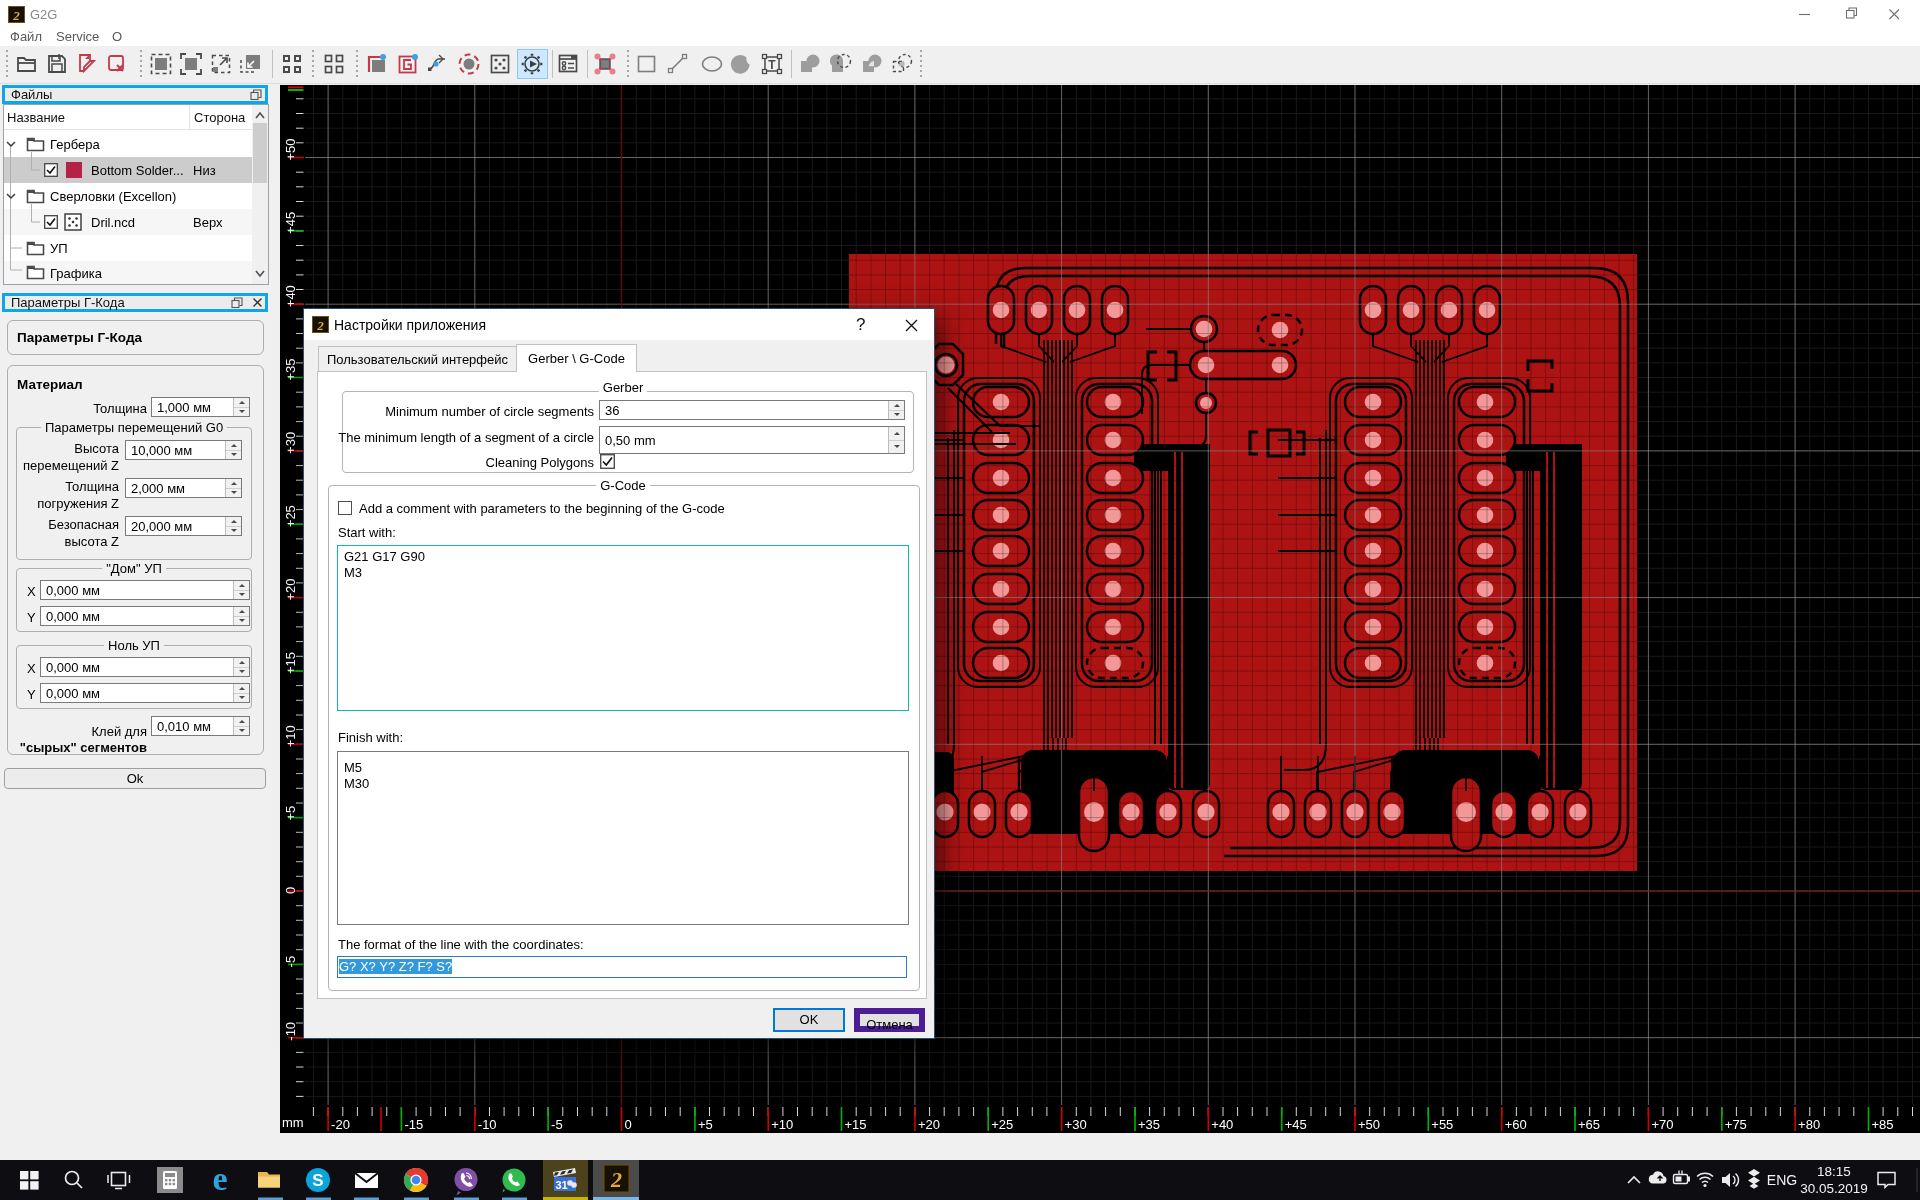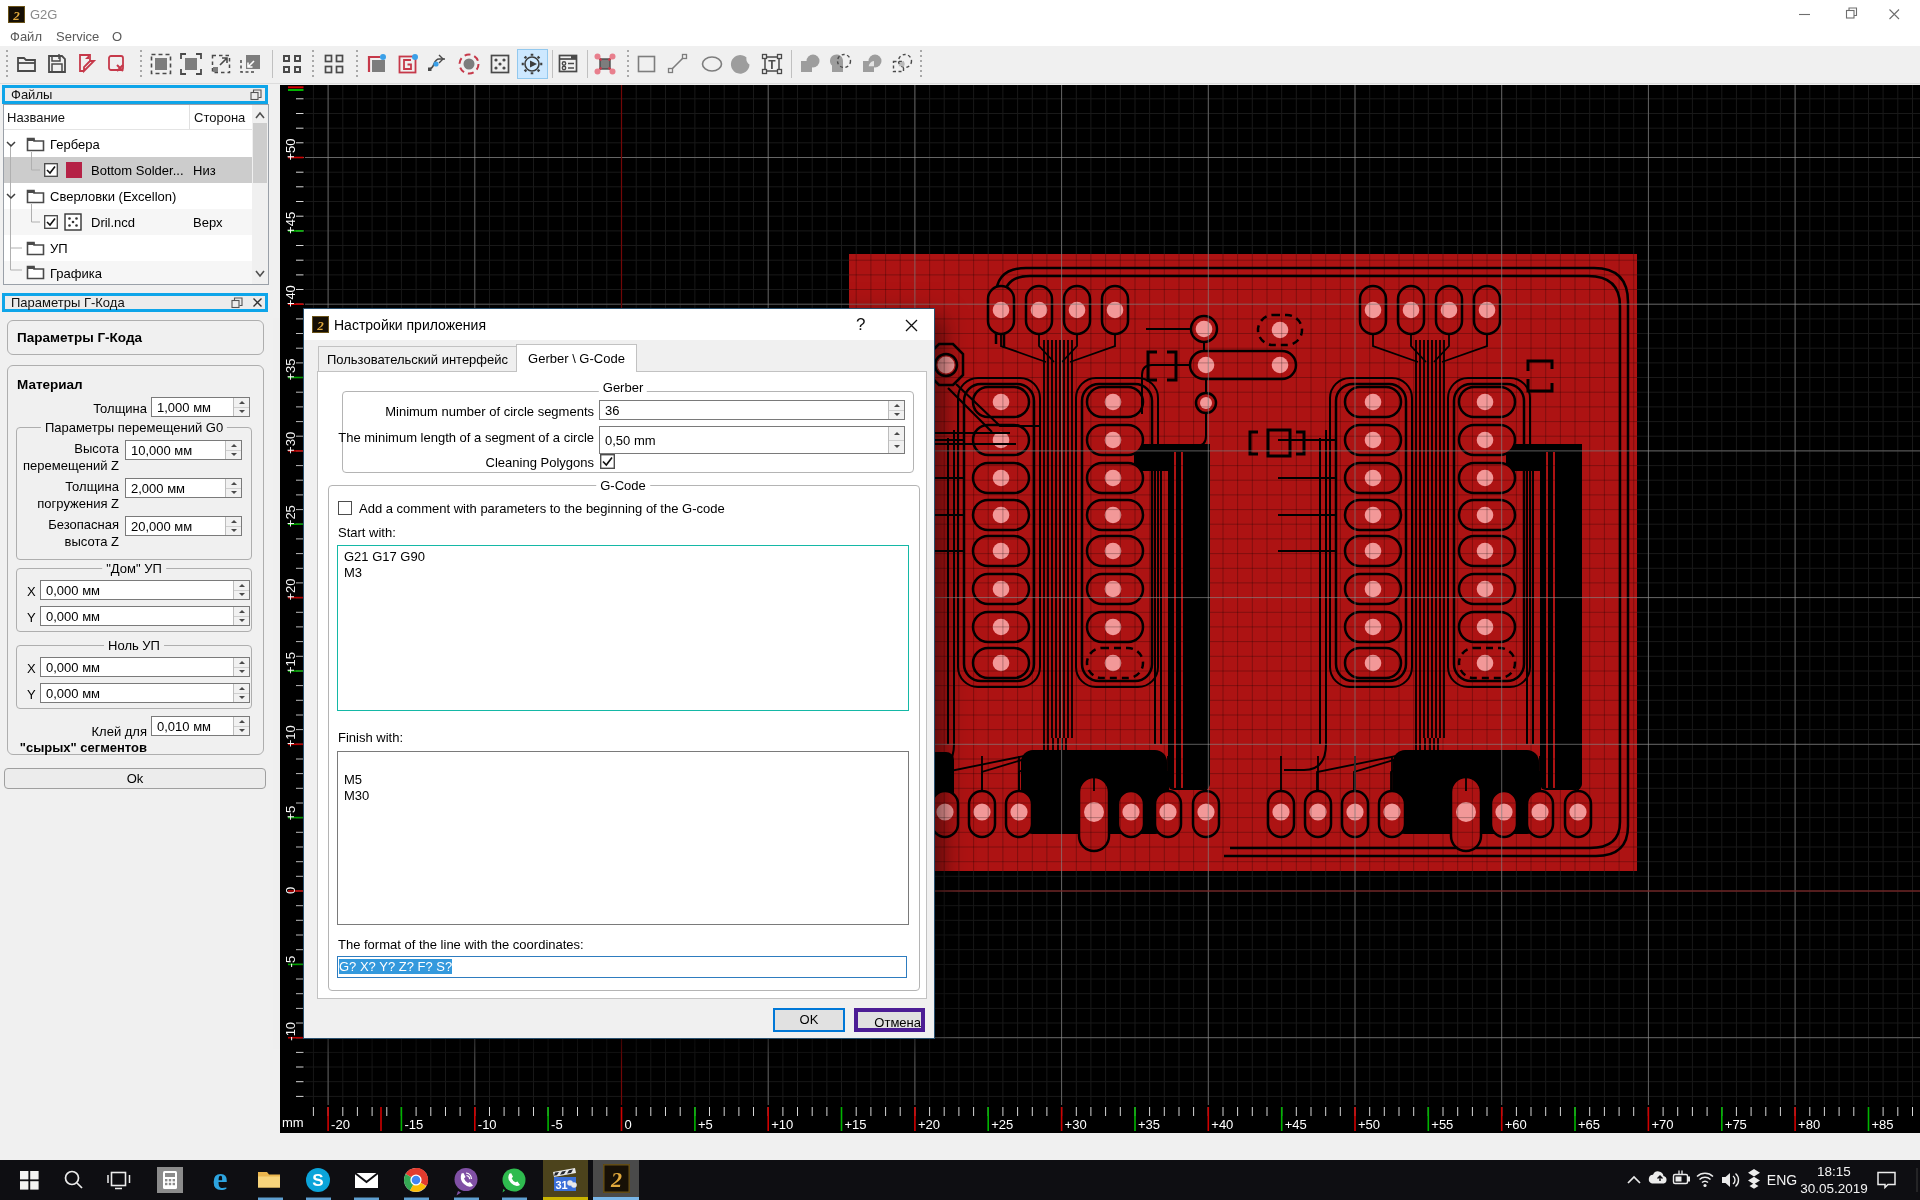--- a/index.html
+++ b/index.html
@@ -732,25 +732,25 @@
       <rect x="0.7" y="0.7" width="13.6" height="13.6" fill="#fff" stroke="#4d4d4d" stroke-width="1.4"></rect>
       <path d="M3,7.5 L6.3,11 L12,3.6" fill="none" stroke="#111" stroke-width="1.7"></path>
     </svg>
 <div class="gb" style="left:24px;top:176px;width:592px;height:506px;border-radius:4px;border-color:#b4b4b4"></div>
 <div class="gbl" style="left:319px;top:169px;background:#fff">G-Code</div>
 <div class="cb" style="left:34px;top:192px"></div>
 <div class="abs" style="left:55px;top:192px">Add a comment with parameters to the beginning of the G-code</div>
 <div class="abs" style="left:34px;top:216px">Start with:</div>
 <div class="abs" style="left:33px;top:236px;width:572px;height:166px;background:#fff;border:1px solid #14b8a6;padding:3px 6px;line-height:15.5px">G21 G17 G90<br>M3</div>
 <div class="abs" style="left:34px;top:421px">Finish with:</div>
-<div class="abs" style="left:33px;top:442px;width:572px;height:174px;background:#fff;border:1px solid #7a7a7a;padding:20px 6px;line-height:15.5px">M5<br>M30</div>
+<div class="abs" style="left:33px;top:442px;width:572px;height:174px;background:#fff;border:1px solid #7a7a7a;padding:8px 6px;line-height:15.5px">M5<br>M30</div>
 <div class="abs" style="left:34px;top:628px">The format of the line with the coordinates:</div>
 <div class="abs" style="left:33px;top:647px;width:570px;height:22px;background:#fff;border:1px solid #2e7cbf;padding:2px 1px"><span style="background:#3399dd;color:#fff">G? X? Y? Z? F? S?</span></div>
 <div class="abs" style="left:469px;top:699px;width:72px;height:24px;background:#e1e1e1;border:2px solid #0078d7;text-align:center;line-height:20px">OK</div>
-<div class="abs" style="left:550px;top:699px;width:71px;height:24px;background:#e1e1e1;border:4px solid #4c1d95;text-align:right;line-height:22px">Отмена</div>
+<div class="abs" style="left:550px;top:699px;width:71px;height:24px;background:#e1e1e1;border:6px solid #4c1d95;text-align:center;line-height:22px">Отмена</div>
 </div>
 <div class="abs" style="left:0;top:1160px;width:1920px;height:40px;background:#0e0e12"></div>
 <svg class="abs" style="left:0;top:1160px" width="1920" height="40" viewBox="0 0 1920 40">
     <g fill="#f2f2f2">
       <rect x="20" y="11" width="8.4" height="8.4"></rect>
       <rect x="30.2" y="11" width="8.4" height="8.4"></rect>
       <rect x="20" y="21.2" width="8.4" height="8.4"></rect>
       <rect x="30.2" y="21.2" width="8.4" height="8.4"></rect>
     </g>
     <circle cx="72" cy="18" r="6.5" fill="none" stroke="#ececec" stroke-width="1.7"></circle>

